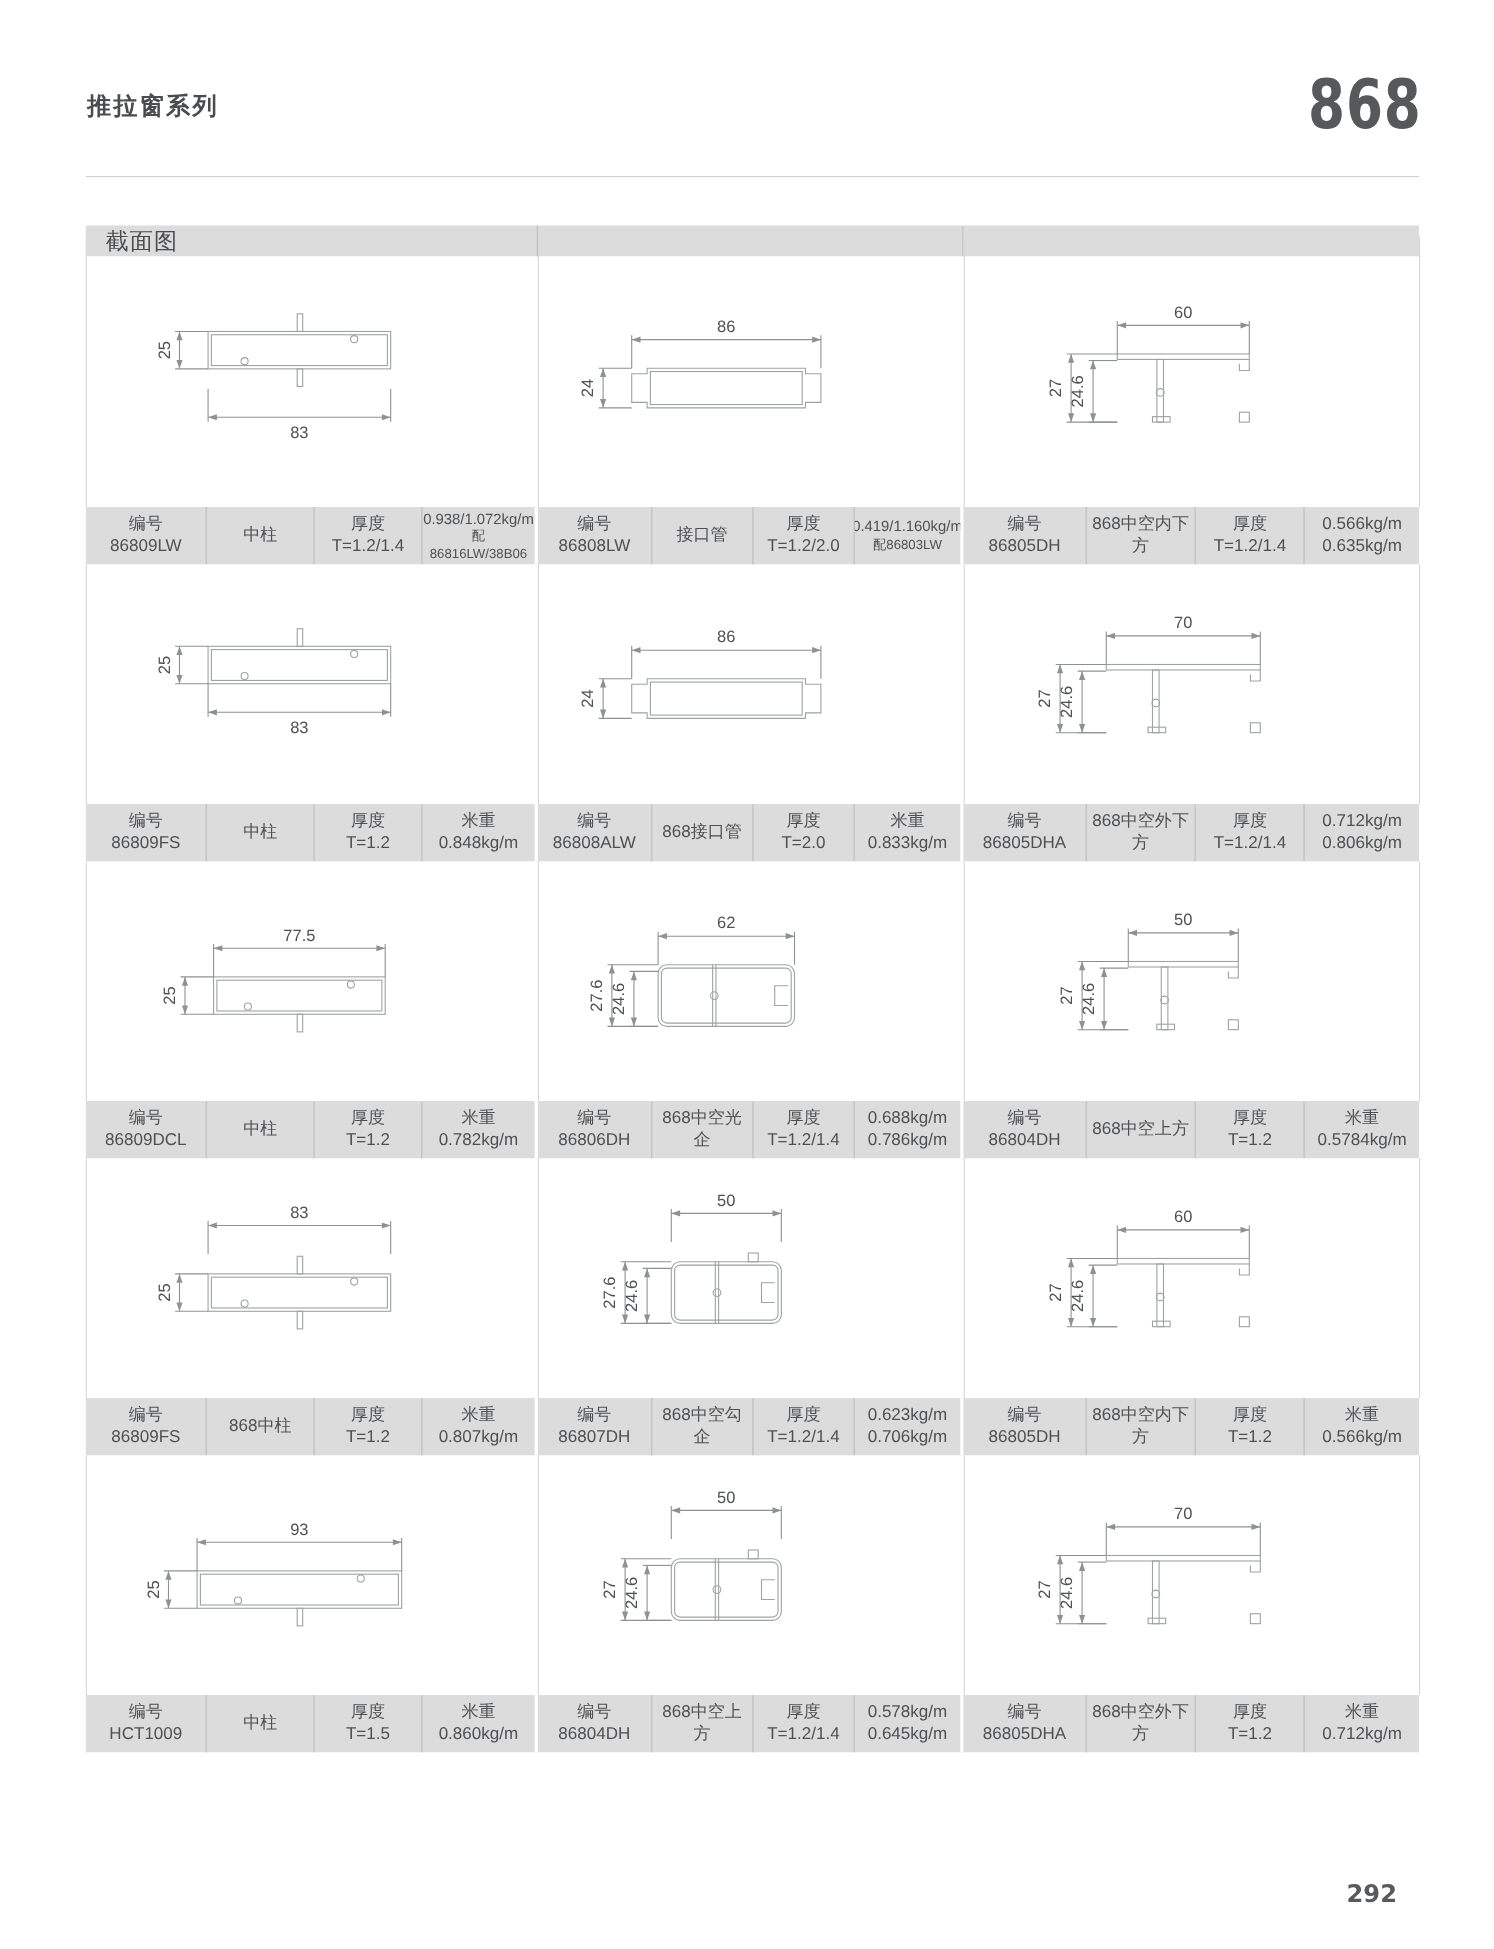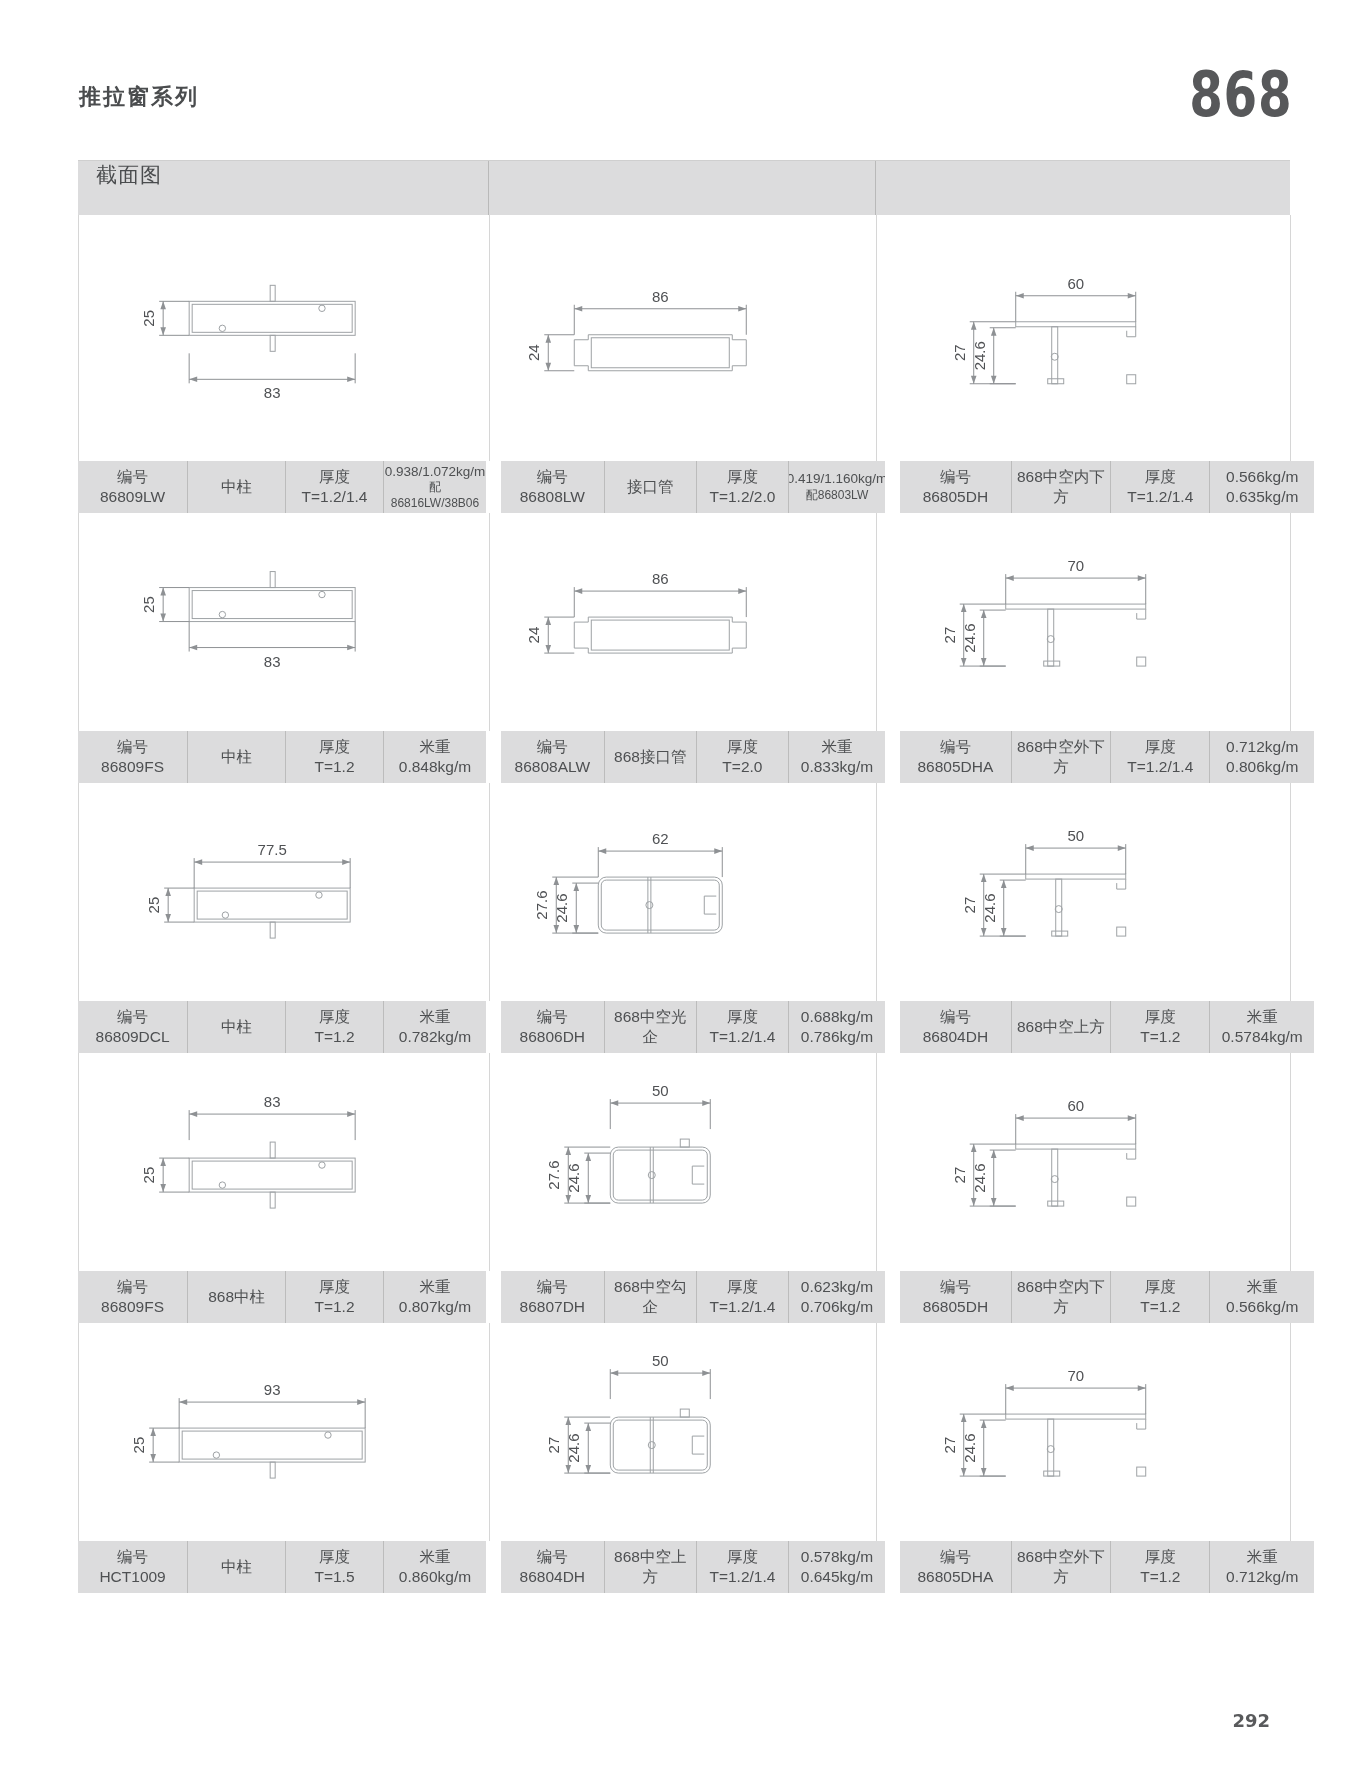--- a/index.html
+++ b/index.html
@@ -15,47 +15,47 @@
   .series-number{
     position:absolute;right:66px;top:58px;font-size:62px;font-weight:800;
     color:#57585a;font-family:"DejaVu Sans","Liberation Sans",sans-serif;
     transform:scaleX(0.78);transform-origin:100% 50%;letter-spacing:1px;
   }
   .catalog-table{position:absolute;left:78px;top:160px;width:1212px;}
   .thead{
     display:grid;grid-template-columns:411px 387px 414px;height:54px;
     border-top:1px solid #cfcfcf;
   }
-  .thead-col{background:#dcdcdd;border-right:1px solid #b9b9b9;display:flex;align-items:flex-start;}
+  .thead-col{background:#dcdcdd;border-right:1px solid #b9b9b9;display:flex;align-items:flex-start;margin-top:44px;}
   .thead-col:last-child{border-right:none;}
   .thead-label{padding-left:18px;font-size:21px;color:#4a4c4e;letter-spacing:1px;}
   .section-diagrams{
     display:grid;grid-template-columns:411px 387px 414px;
     border-left:1px solid #d6d6d6;
   }
   .diagram-cell{border-right:1px solid #d6d6d6;position:relative;}
   .section.first .diagram-cell{height:246px;}
   .section .diagram-cell{height:218px;}
-  .info-band{display:grid;grid-template-columns:411px 387px 414px;gap:12px;}
+  .info-band{display:grid;grid-template-columns:411px 387px 414px;}
   .info-col{
     background:#dcdcdd;height:52px;display:grid;
     grid-template-columns:27% 24% 24% 25%;
     border-right:3px solid #ffffff;box-sizing:border-box;
   }
   .info-col:last-child{border-right:none;}
   .info-cell{
     display:flex;flex-direction:column;align-items:center;justify-content:center;
     border-right:1px solid #bcbcbc;line-height:1.3;font-size:15.5px;color:#4e5052;
     text-align:center;padding:2px 2px;box-sizing:border-box;overflow:hidden;
   }
   .info-cell:last-child{border-right:none;}
   .info-cell.small .line1{font-size:13.5px;}
   .info-cell.small .line2{font-size:12px;}
   .page-number{
-    position:absolute;right:88px;top:1710px;font-size:18px;font-weight:bold;
+    position:absolute;right:88px;top:1710px;font-size:22px;font-weight:bold;
     color:#595a5c;font-family:"DejaVu Sans","Liberation Sans",sans-serif;
   }
   svg text{font-family:"Liberation Sans","DejaVu Sans",sans-serif;}
 </style>
 </head>
 <body>
 
 <div class="page-title">推拉窗系列</div>
 <div class="series-number">868</div>
 

